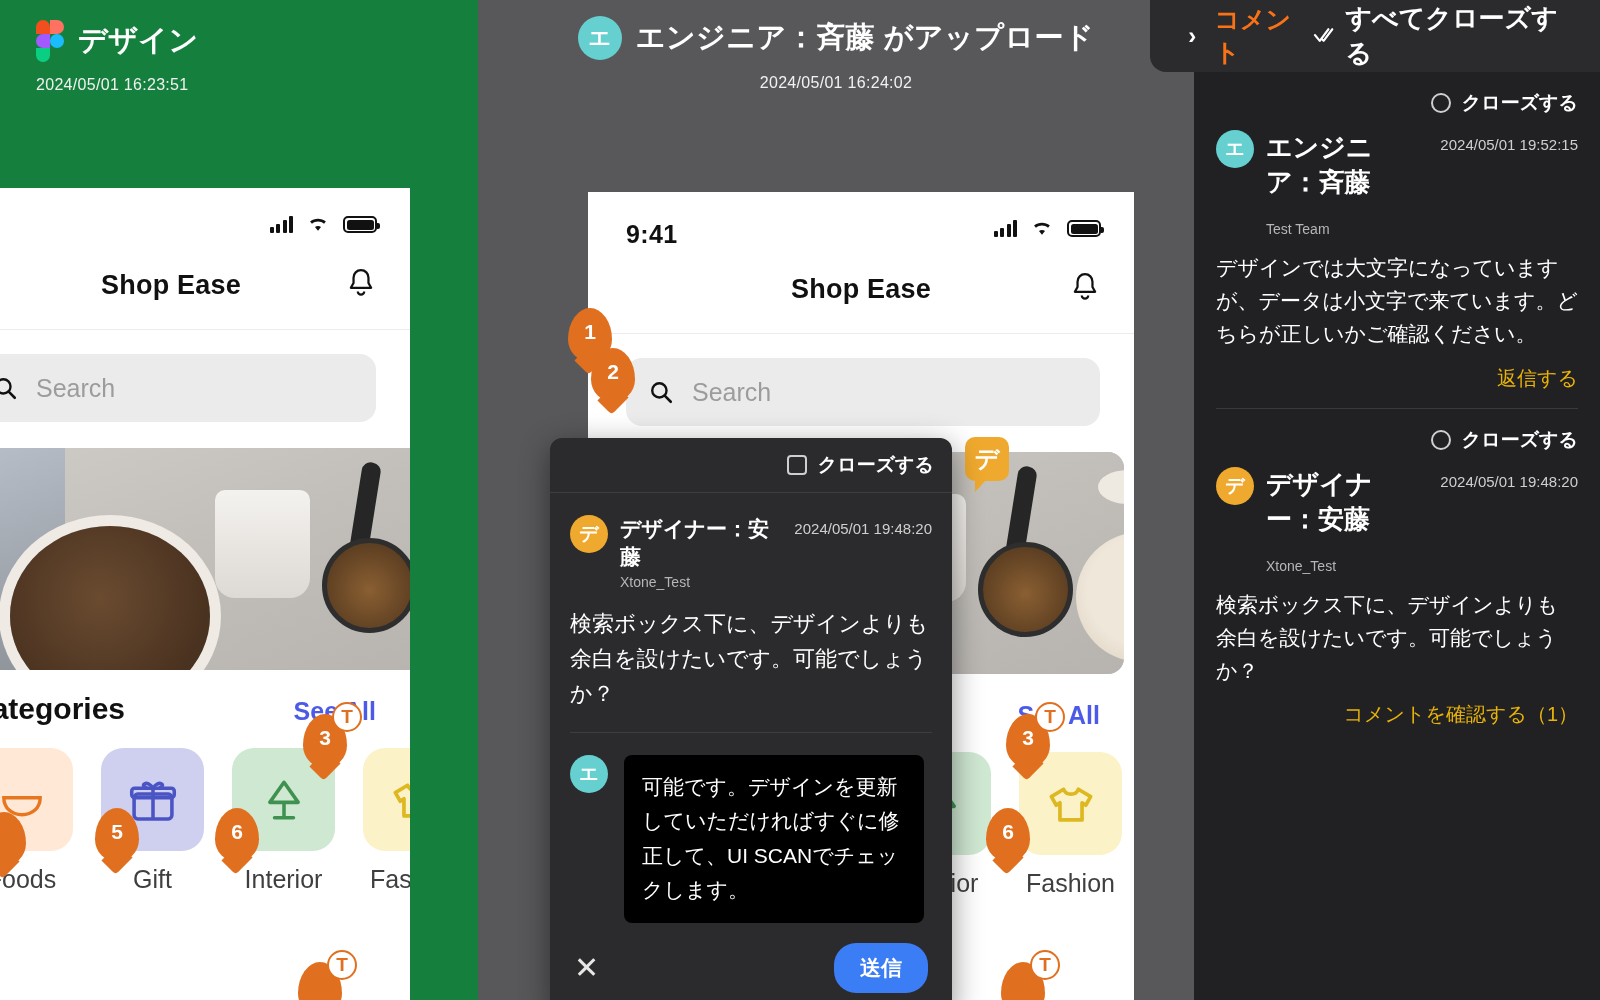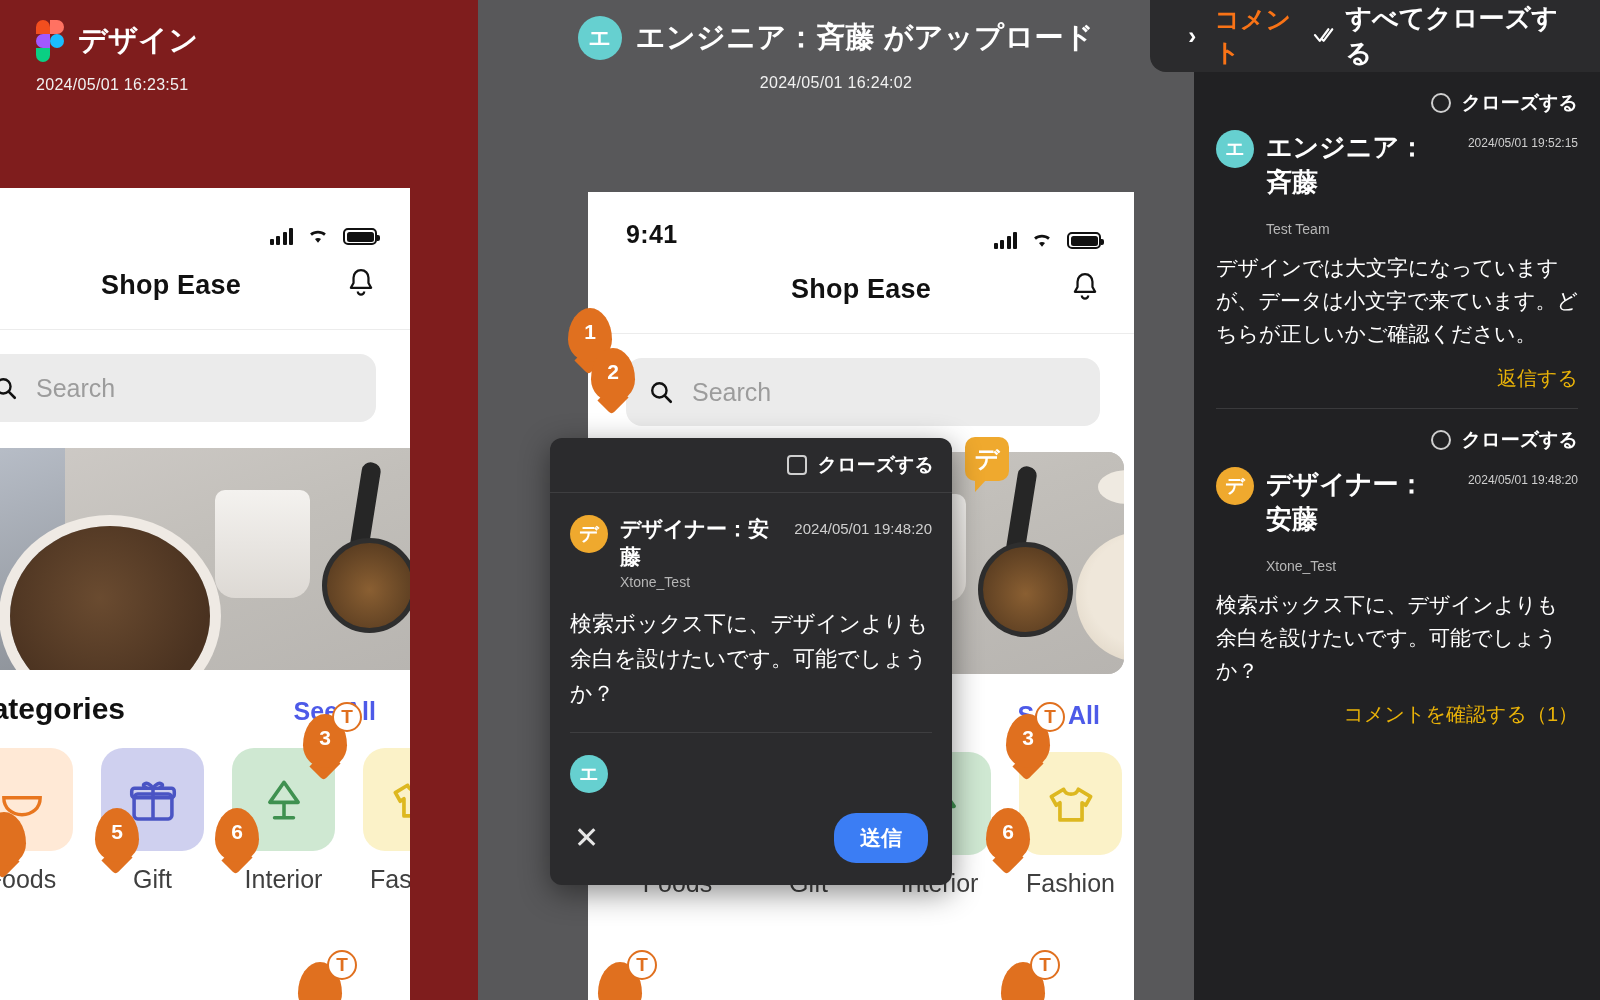--- a/index.html
+++ b/index.html
@@ -1,21 +1,21 @@
 <!DOCTYPE html>
 <html><head>
 <meta charset="utf-8">
 <style>
   * { box-sizing: border-box; margin:0; padding:0; }
   html,body { width:1600px; height:1000px; overflow:hidden; background:#58585a;
     font-family:"Liberation Sans","DejaVu Sans",sans-serif; }
   #root { position:relative; width:1600px; height:1000px; }
 
   
-  .pane-left   { position:absolute; left:0;    top:0; width:478px;  height:1000px; background:#7f1d1d; }
+  .pane-left   { position:absolute; left:0;    top:0; width:478px;  height:1000px; background:#15803d; }
   .pane-center { position:absolute; left:478px;top:0; width:716px;  height:1000px; background:#58585a; }
   .pane-right  { position:absolute; left:1194px;top:0;width:406px;  height:1000px; background:#212123; }
 
   
   .pane-head { position:absolute; left:0; top:0; width:100%; color:#fff; }
   .head-row  { display:flex; align-items:center; gap:14px; }
   .head-title{ font-size:29px; font-weight:bold; letter-spacing:.5px; white-space:nowrap; }
   .head-ts   { font-size:16px; color:#f1f1f1; margin-top:14px; letter-spacing:.3px; }
 
   .figma-logo { width:28px; height:42px; position:relative; flex:0 0 28px; }
@@ -32,21 +32,21 @@
   .av-des { background:#efa92e; }
 
   .compare-chip { position:absolute; left:380px; top:36px; background:#2b2b2d; color:#fff;
     border-radius:24px; padding:13px 22px; font-size:17px; font-weight:bold; white-space:nowrap; z-index:40; }
 
   
   .phone { position:absolute; background:#fff; overflow:hidden; }
   .phone-left   { left:-68px; top:188px; width:478px;  height:812px; }
   .phone-center { left:110px; top:192px; width:546px;  height:808px; }
 
-  .status-bar { display:flex; align-items:flex-end; justify-content:space-between;
+  .status-bar { display:flex; align-items:flex-start; justify-content:space-between;
     padding:28px 33px 0 38px; }
   .status-time { font-size:25px; font-weight:bold; color:#111; letter-spacing:.4px; }
   .status-icons{ display:flex; align-items:flex-end; gap:13px; }
   .sig { display:flex; align-items:flex-end; gap:2.5px; height:17px; }
   .sig b { display:block; width:4px; background:#111; border-radius:1px; }
   .wifi { width:24px;height:17px; position:relative; }
   .batt { width:34px;height:17px; border:2.3px solid #111; border-radius:5px; position:relative; }
   .batt::after { content:""; position:absolute; left:1.5px; top:1.5px; right:1.5px; bottom:1.5px;
     background:#111; border-radius:2.5px; }
   .batt::before{ content:""; position:absolute; right:-5px; top:5px; width:3px;height:6px;
@@ -142,21 +142,21 @@
   .chev { color:#fff; font-size:24px; font-weight:bold; width:46px; text-align:center; }
   .side-title { color:#f97316; font-size:25px; font-weight:bold; }
   .close-all { margin-left:auto; display:flex; align-items:center; gap:9px;
     color:#fff; font-size:26px; font-weight:bold; }
   .side-body { position:absolute; left:0; top:72px; right:0; bottom:0; padding:0 22px; }
   .s-item { padding:18px 0 16px 0; }
   .s-item + .s-item { border-top:1px solid #3a3a3c; }
   .s-chk-row { display:flex; justify-content:flex-end; }
   .s-name { font-size:26px; font-weight:bold; color:#fff; }
   .s-team { font-size:14px; color:#b6b6b6; margin-top:21px; }
-  .s-time { font-size:12px; color:#cfcfcf; margin-left:8px; padding-top:6px; white-space:nowrap; }
+  .s-time { font-size:15px; color:#cfcfcf; margin-left:8px; padding-top:6px; white-space:nowrap; }
   .s-text { margin-top:14px; color:#fff; font-size:21px; line-height:1.58; }
   .s-action { text-align:right; margin-top:14px; color:#eab308; font-size:20px; }
 </style>
 </head>
 <body>
 
 <div id="root">
 
   <div class="pane-left">
 
@@ -443,20 +443,21 @@
           <div class="cmt-name">デザイナー：安藤</div>
           <div class="cmt-team">Xtone_Test</div>
         </span>
         <span class="cmt-time">2024/05/01 19:48:20</span>
       </div>
       <div class="cmt-text">検索ボックス下に、デザインよりも余白を設けたいです。可能でしょうか？</div>
       <div class="popup-sep"></div>
     </div>
     <div class="reply-row">
       <span class="avatar av-eng" style="width:38px;height:38px;font-size:19px;">エ</span>
+      <span class="reply-bubble">可能です。デザインを更新していただければすぐに修正して、UI SCANでチェックします。</span>
     </div>
     <div class="popup-foot">
       <span class="x-btn">✕</span>
       <span class="send-btn">送信</span>
     </div>
   </div>
 
   <div class="pane-right">
 
     <div class="side-head">

